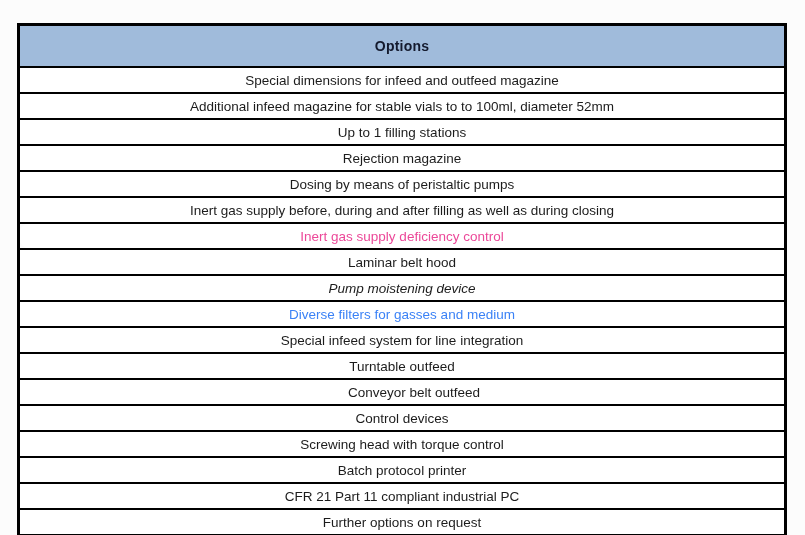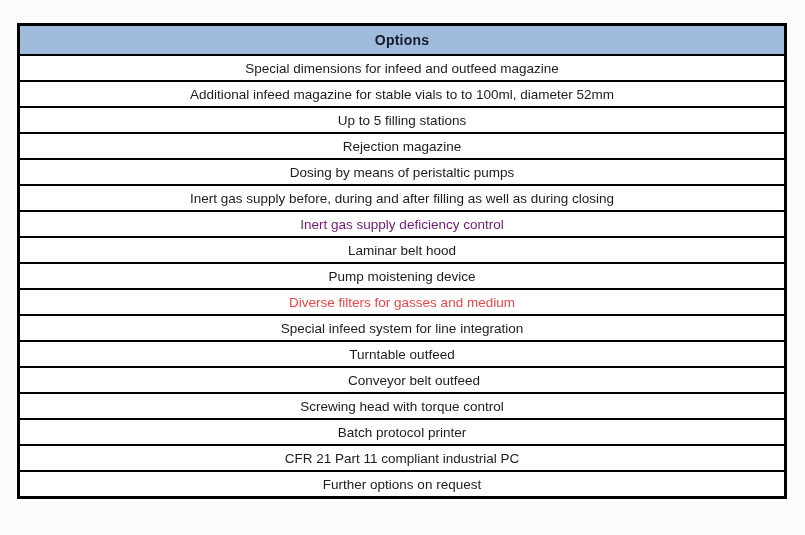--- a/index.html
+++ b/index.html
@@ -24,21 +24,21 @@
     border: 3px solid #000000;
   }
   table.options-table th {
     border: 2px solid #000000;
     height: 24px;
     text-align: center;
     vertical-align: middle;
     font-size: 14px;
     font-weight: bold;
     letter-spacing: 0.2px;
-    padding: 2px 4px;
+    padding: 8px 4px;
   }
   table.options-table td {
     border: 2px solid #000000;
     background: #ffffff;
     height: 24px;
     text-align: center;
     vertical-align: middle;
     font-size: 13.5px;
     font-weight: normal;
     padding: 0 4px;
@@ -56,51 +56,54 @@
     </tr>
   </thead>
   <tbody>
     <tr>
         <td style="color:#1C1C1C;">Special dimensions for infeed and outfeed magazine</td>
       </tr>
     <tr>
         <td style="color:#1C1C1C;">Additional infeed magazine for stable vials to to 100ml, diameter 52mm</td>
       </tr>
     <tr>
-        <td style="color:#1C1C1C;">Up to 5 filling stations</td>
+        <td style="color:#1C1C1C;">Up to 1 filling stations</td>
       </tr>
     <tr>
         <td style="color:#1C1C1C;">Rejection magazine</td>
       </tr>
     <tr>
         <td style="color:#1C1C1C;">Dosing by means of peristaltic pumps</td>
       </tr>
     <tr>
         <td style="color:#1C1C1C;text-align:center;">Inert gas supply before, during and after filling as well as during closing</td>
       </tr>
     <tr>
-        <td style="color:#701a75;border-radius:12px;">Inert gas supply deficiency control</td>
+        <td style="color:#ec4899;border-radius:12px;">Inert gas supply deficiency control</td>
       </tr>
     <tr>
         <td style="color:#1C1C1C;">Laminar belt hood</td>
       </tr>
     <tr>
-        <td style="color:#1C1C1C;">Pump moistening device</td>
+        <td style="color:#1C1C1C;font-style:italic;">Pump moistening device</td>
       </tr>
     <tr>
-        <td style="color:#ef4444;">Diverse filters for gasses and medium</td>
+        <td style="color:#3b82f6;">Diverse filters for gasses and medium</td>
       </tr>
     <tr>
         <td style="color:#1C1C1C;">Special infeed system for line integration</td>
       </tr>
     <tr>
         <td style="color:#1C1C1C;">Turntable outfeed</td>
       </tr>
     <tr>
         <td style="color:#1C1C1C;padding-left:28px;">Conveyor belt outfeed</td>
+      </tr>
+    <tr>
+        <td style="color:#1C1C1C;">Control devices</td>
       </tr>
     <tr>
         <td style="color:#1C1C1C;">Screwing head with torque control</td>
       </tr>
     <tr>
         <td style="color:#1C1C1C;border-radius:7px;">Batch protocol printer</td>
       </tr>
     <tr>
         <td style="color:#1C1C1C;">CFR 21 Part 11 compliant industrial PC</td>
       </tr>

